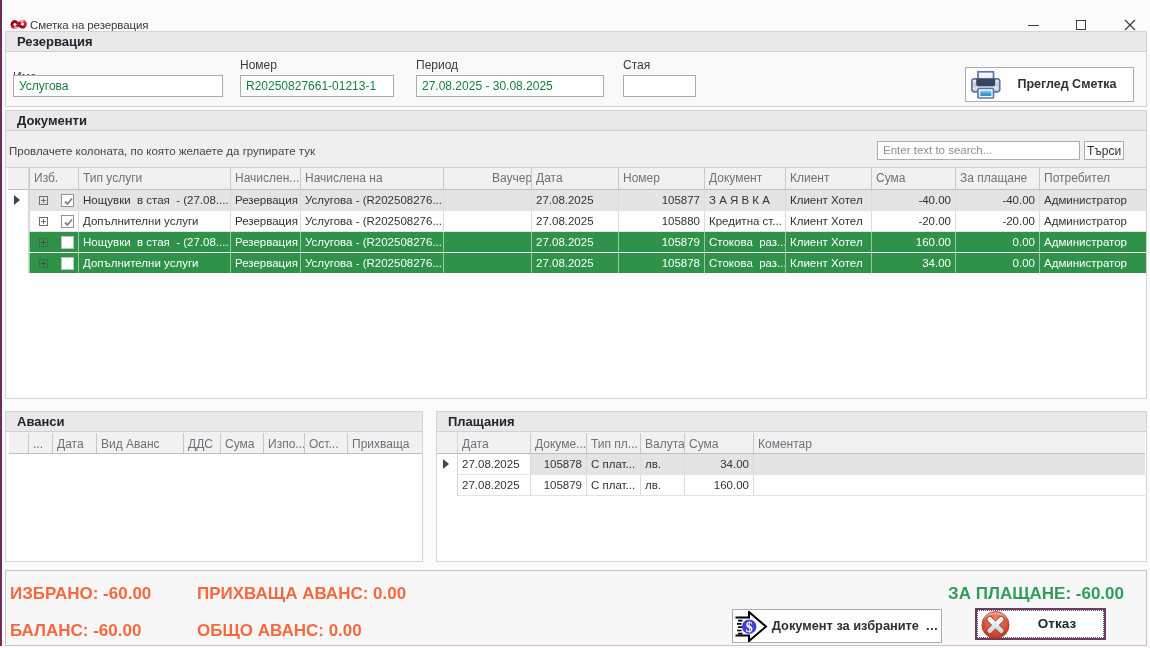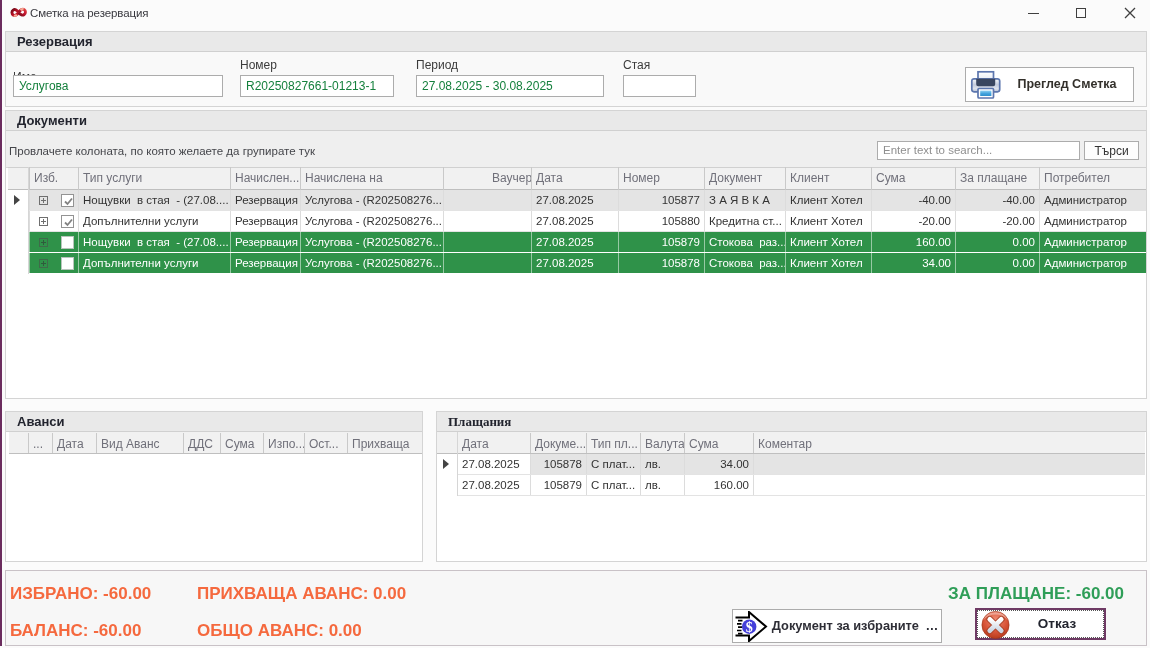--- a/index.html
+++ b/index.html
@@ -17,21 +17,21 @@
   .hc{position:absolute;box-sizing:border-box;font-size:12px;line-height:22px;padding:0 4px;
       white-space:nowrap;overflow:hidden;color:#70707a;border-left:1px solid #c9c9c9;}
   .btn{position:absolute;box-sizing:border-box;background:#fff;border:1px solid #acacac;}
 </style>
 </head>
 <body>
 <div class="w">
 
   <div class="abs" style="left:0;top:0;width:2px;height:646px;background:#6b2c5e;"></div>
 
-  <div class="abs" style="left:2px;top:0;width:912px;height:31px;background:#fbfbfb;">
+  <div class="abs" style="left:2px;top:12px;width:912px;height:31px;background:#fbfbfb;">
     <svg class="abs" style="left:8px;top:6px;" width="18" height="13" viewBox="0 0 18 13">
       <defs>
         <linearGradient id="rg" x1="0" y1="0" x2="1" y2="1">
           <stop offset="0" stop-color="#6d0716"></stop>
             <stop offset="0.45" stop-color="#b60f24"></stop>
             <stop offset="1" stop-color="#cf1a2e"></stop>
         </linearGradient>
         <linearGradient id="rg2" x1="0" y1="1" x2="1" y2="0">
           <stop offset="0" stop-color="#7a0a1a"></stop>
             <stop offset="0.6" stop-color="#c41730"></stop>
@@ -91,21 +91,21 @@
       </svg>
       <div class="abs" style="left:34px;top:0;width:134px;height:32px;line-height:32px;text-align:center;font-weight:bold;font-size:12.5px;color:#33302b;">Преглед Сметка</div>
     </div>
   </div>
 
   <div class="box" style="left:5px;top:110px;width:1142px;height:289px;background:#fff;">
     <div class="bhd">Документи</div>
     <div class="abs" style="left:0;top:20px;width:1140px;height:37px;background:#efefef;border-bottom:1px solid #d8d8d8;">
       <div class="abs" style="left:3px;top:14px;font-size:11.5px;color:#44454a;">Провлачете колоната, по която желаете да групирате тук</div>
       <div class="fld" style="left:871px;top:10px;width:203px;height:19px;line-height:17px;font-size:11.5px;color:#8f8f8f;">Enter text to search...</div>
-      <div class="btn" style="left:1078px;top:10px;width:55px;height:19px;background:#fdfdfd;font-size:12px;color:#333;text-align:center;line-height:18px;">Търси</div>
+      <div class="btn" style="left:1078px;top:10px;width:40px;height:19px;background:#fdfdfd;font-size:12px;color:#333;text-align:center;line-height:18px;">Търси</div>
     </div>
   </div>
 
   <div class="abs" style="left:8px;top:167px;width:1138px;height:107px;">
 <div class="abs" style="left:0;top:0;width:1138px;height:23px;background:#f1f1f1;border-bottom:1px solid #bfbfbf;border-top:1px solid #d0d0d0;"></div>
 <div class="hc" style="left:21px;top:0px;width:49px;height:23px;">Изб.</div>
 <div class="hc" style="left:70px;top:0px;width:152px;height:23px;">Тип услуги</div>
 <div class="hc" style="left:222px;top:0px;width:70px;height:34px;">Начислен...</div>
 <div class="hc" style="left:292px;top:0px;width:143px;height:23px;">Начислена на</div>
 <div class="hc" style="left:435px;top:0px;width:88px;height:23px;padding-left:48px;">Ваучер</div>
@@ -239,21 +239,21 @@
 <div class="c" style="left:247px;top:43px;width:69px;height:21px;line-height:20px;text-align:right;border-left:1px solid #dcdcdc;">160.00</div>
 <div class="c" style="left:316px;top:43px;width:392px;height:21px;line-height:20px;border-left:1px solid #dcdcdc;"></div>
 <div class="abs" style="left:20px;top:63px;width:688px;height:1px;background:#e3e3e3;"></div>
 <div class="abs" style="left:20px;top:0;width:1px;height:64px;background:#d6d6d6;"></div>
 </div>
 
   <div class="box" style="left:5px;top:411px;width:418px;height:151px;background:#fff;">
     <div class="bhd">Аванси</div>
   </div>
 
-  <div class="box" style="left:436px;top:411px;width:711px;height:151px;background:#fff;font-family:Liberation Serif, serif;">
+  <div class="box" style="left:436px;top:411px;width:711px;height:151px;background:#fff;">
     <div class="bhd">Плащания</div>
   </div>
 
   <div class="box" style="left:5px;top:570px;width:1142px;height:76px;background:#f7f7f7;border-color:#c9c2c7;">
     <div class="abs" style="left:4px;top:13px;font-weight:bold;font-size:17px;color:#f5693e;">ИЗБРАНО: -60.00</div>
     <div class="abs" style="left:191px;top:13px;font-weight:bold;font-size:17px;color:#f5693e;">ПРИХВАЩА АВАНС: 0.00</div>
     <div class="abs" style="left:4px;top:50px;font-weight:bold;font-size:17px;color:#f5693e;">БАЛАНС: -60.00</div>
     <div class="abs" style="left:191px;top:50px;font-weight:bold;font-size:17px;color:#f5693e;">ОБЩО АВАНС: 0.00</div>
     <div class="abs" style="right:22px;top:13px;font-weight:bold;font-size:17px;color:#2f9e58;">ЗА ПЛАЩАНЕ: -60.00</div>
 

